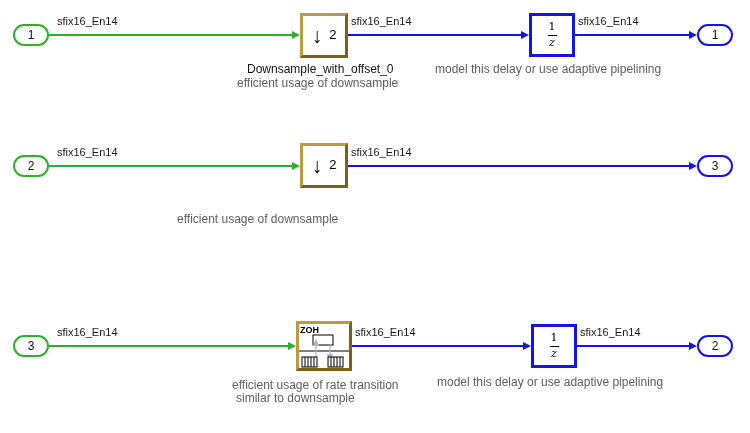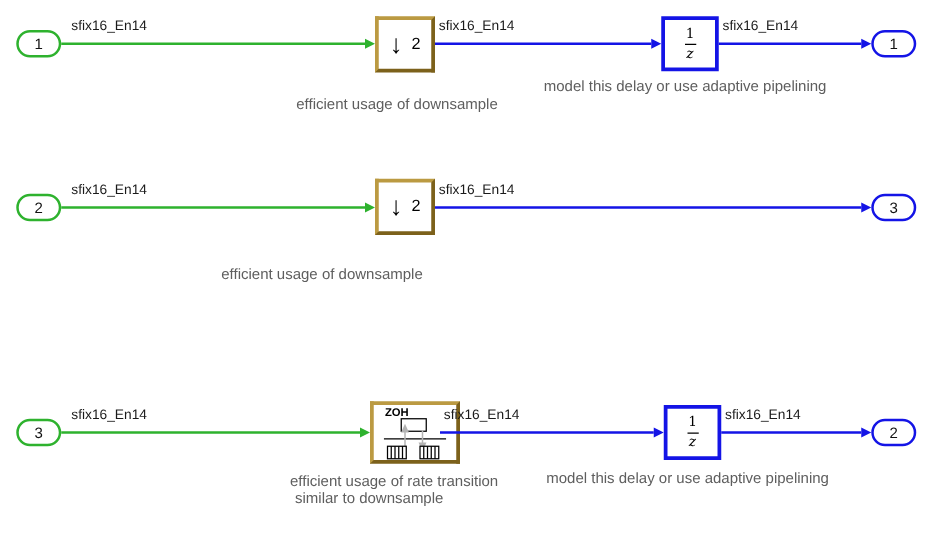--- a/index.html
+++ b/index.html
@@ -70,20 +70,21 @@
   </div>
 
   <div class="siglabel" style="left:578px;top:15px;">sfix16_En14</div>
   <div class="wire blue" style="left:575px;top:34px;width:114px;"></div>
   <div class="ah blue" style="left:689px;top:31px;"></div>
 
   <div class="port out" style="left:697px;top:24px;">
     <span>1</span>
   </div>
 
+  <div class="bname" style="left:247px;top:62px;">Downsample_with_offset_0</div>
   <div class="ann" style="left:237px;top:76px;">efficient usage of downsample</div>
   <div class="ann" style="left:435px;top:62px;">model this delay or use adaptive pipelining</div>
 
   <div class="port in" style="left:13px;top:155px;">
     <span>2</span>
   </div>
   <div class="siglabel" style="left:57px;top:146px;">sfix16_En14</div>
   <div class="wire green" style="left:49px;top:165px;width:243px;"></div>
   <div class="ah green" style="left:292px;top:162px;"></div>
 
@@ -102,21 +103,21 @@
 
   <div class="ann" style="left:177px;top:212px;">efficient usage of downsample</div>
 
   <div class="port in" style="left:13px;top:335px;">
     <span>3</span>
   </div>
   <div class="siglabel" style="left:57px;top:326px;">sfix16_En14</div>
   <div class="wire green" style="left:49px;top:345px;width:239px;"></div>
   <div class="ah green" style="left:288px;top:342px;"></div>
 
-  <div class="block gold" style="left:296px;top:321px;width:72px;height:50px;">
+  <div class="block gold" style="left:296px;top:321px;width:56px;height:50px;">
     <svg width="50" height="44" viewBox="0 0 50 44">
       <text x="1" y="9" font-size="9" font-weight="bold" fill="#000" font-family="Liberation Sans, sans-serif">ZOH</text>
       <rect x="14" y="11" width="20" height="10" fill="#fff" stroke="#000" stroke-width="1"></rect>
       <line x1="0" y1="27" x2="50" y2="27" stroke="#000" stroke-width="1"></line>
       <g>
         <line x1="17" y1="33" x2="17" y2="21" stroke="#b3b3b3" stroke-width="1.2"></line>
         <polygon points="17,15 13.8,22 20.2,22" fill="#b3b3b3"></polygon>
       </g>
       <g>
         <line x1="31" y1="20" x2="31" y2="31" stroke="#b3b3b3" stroke-width="1.2"></line>

